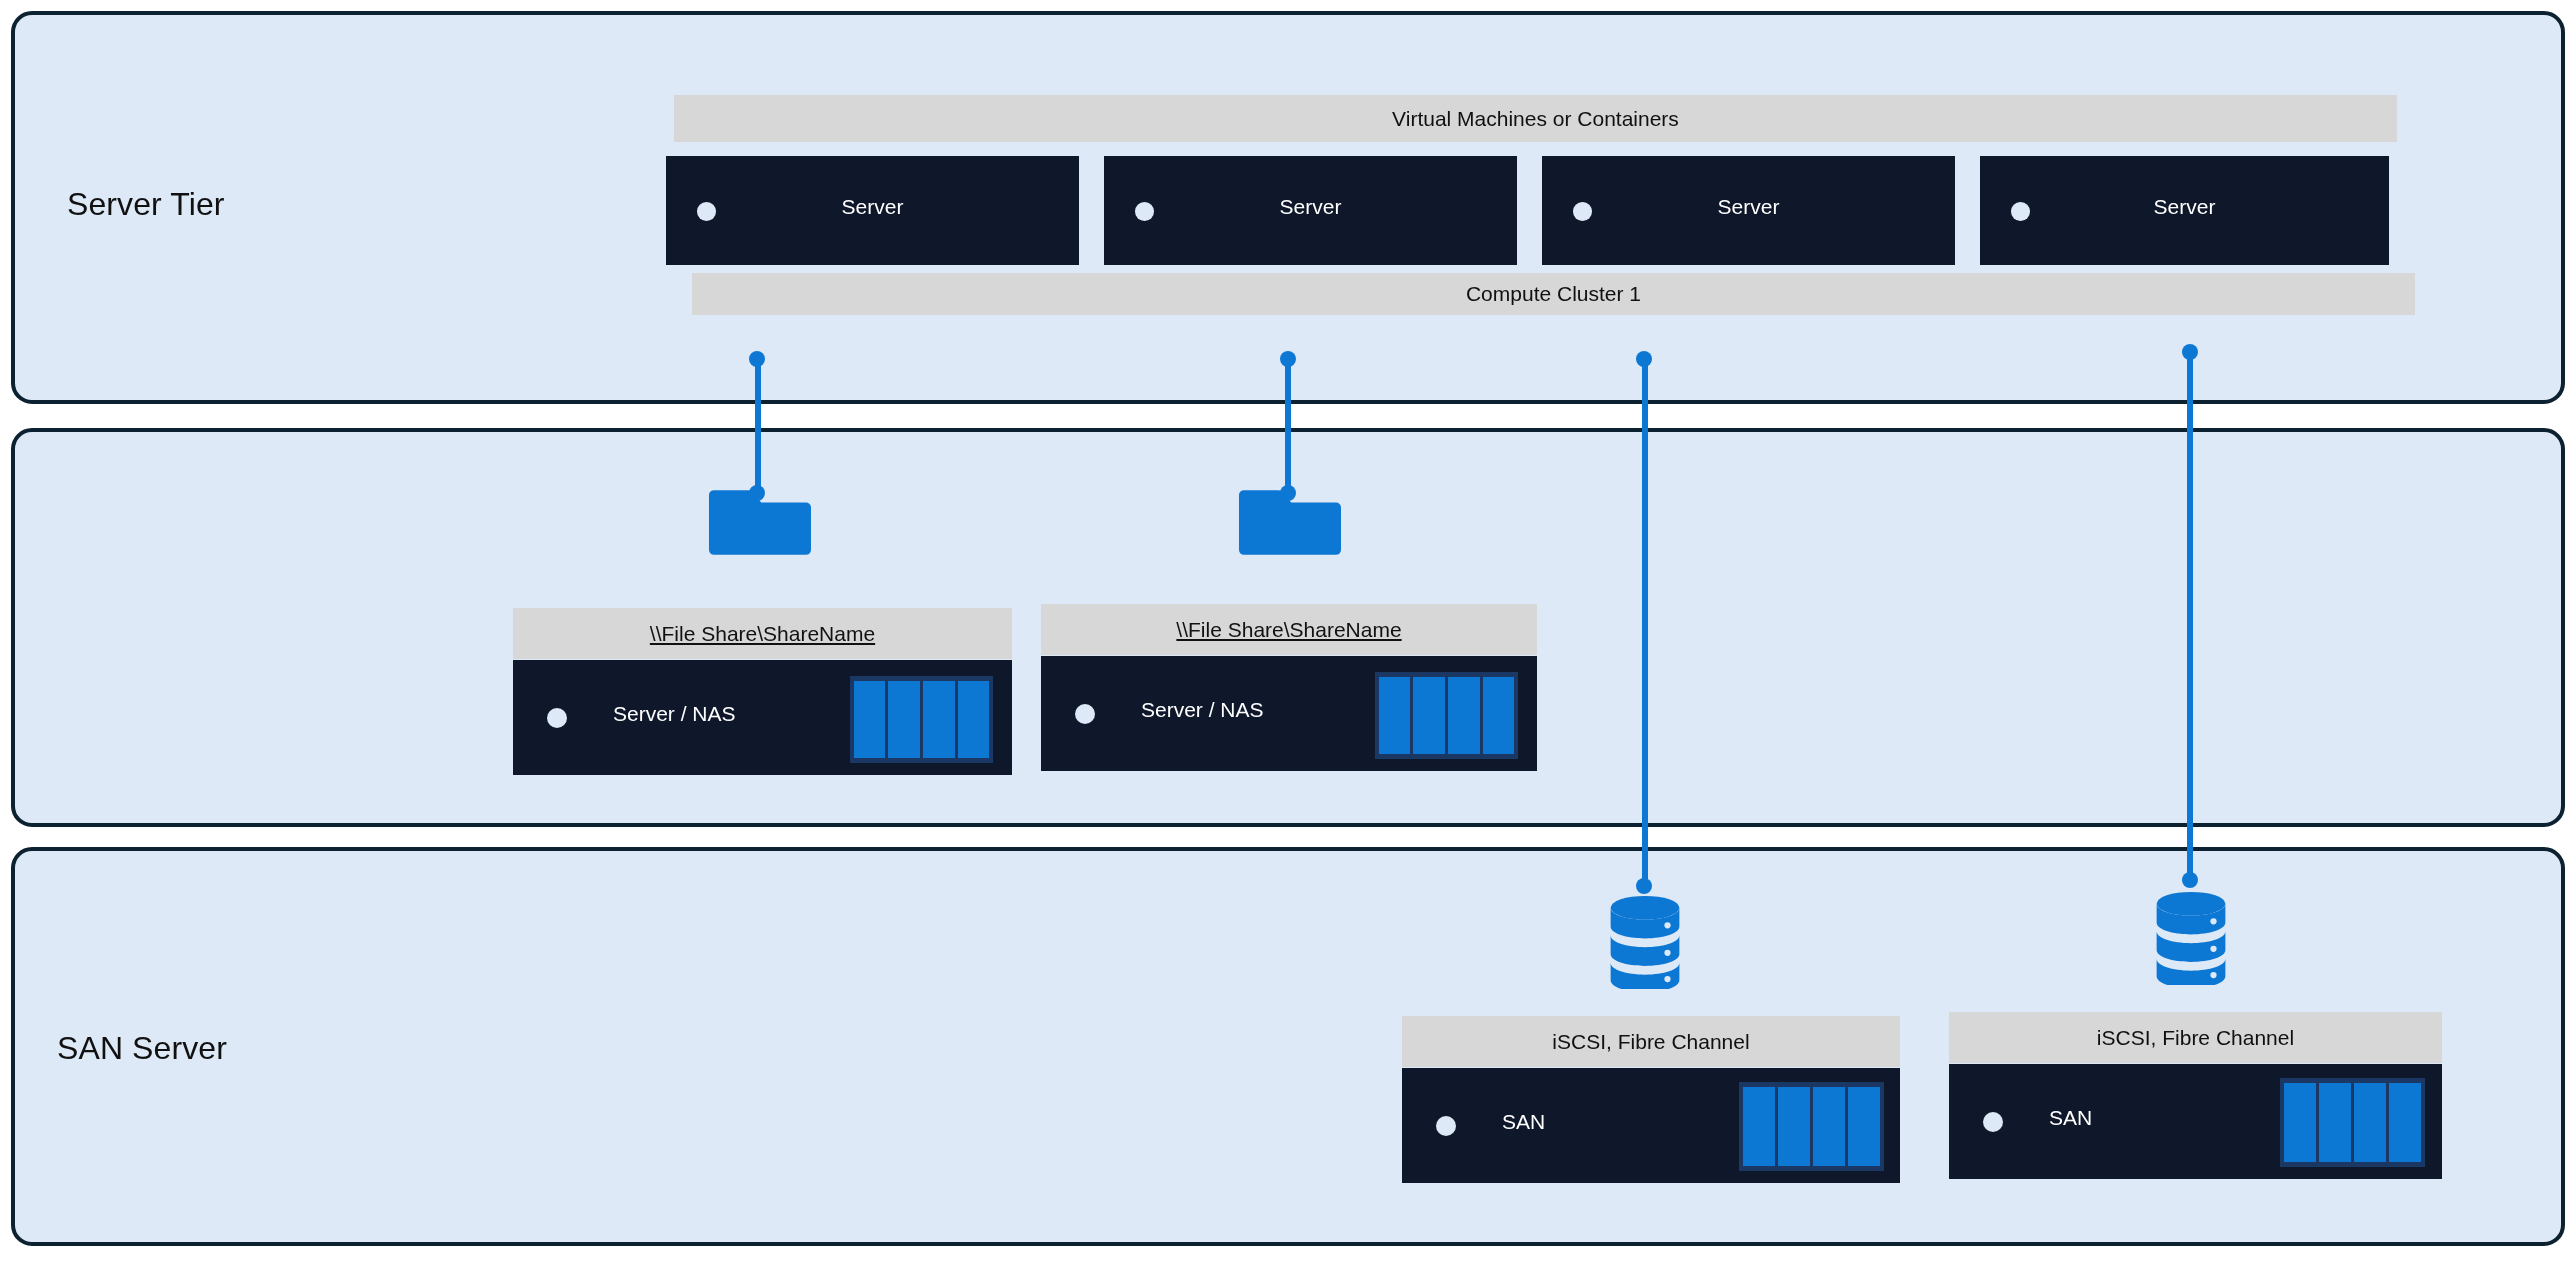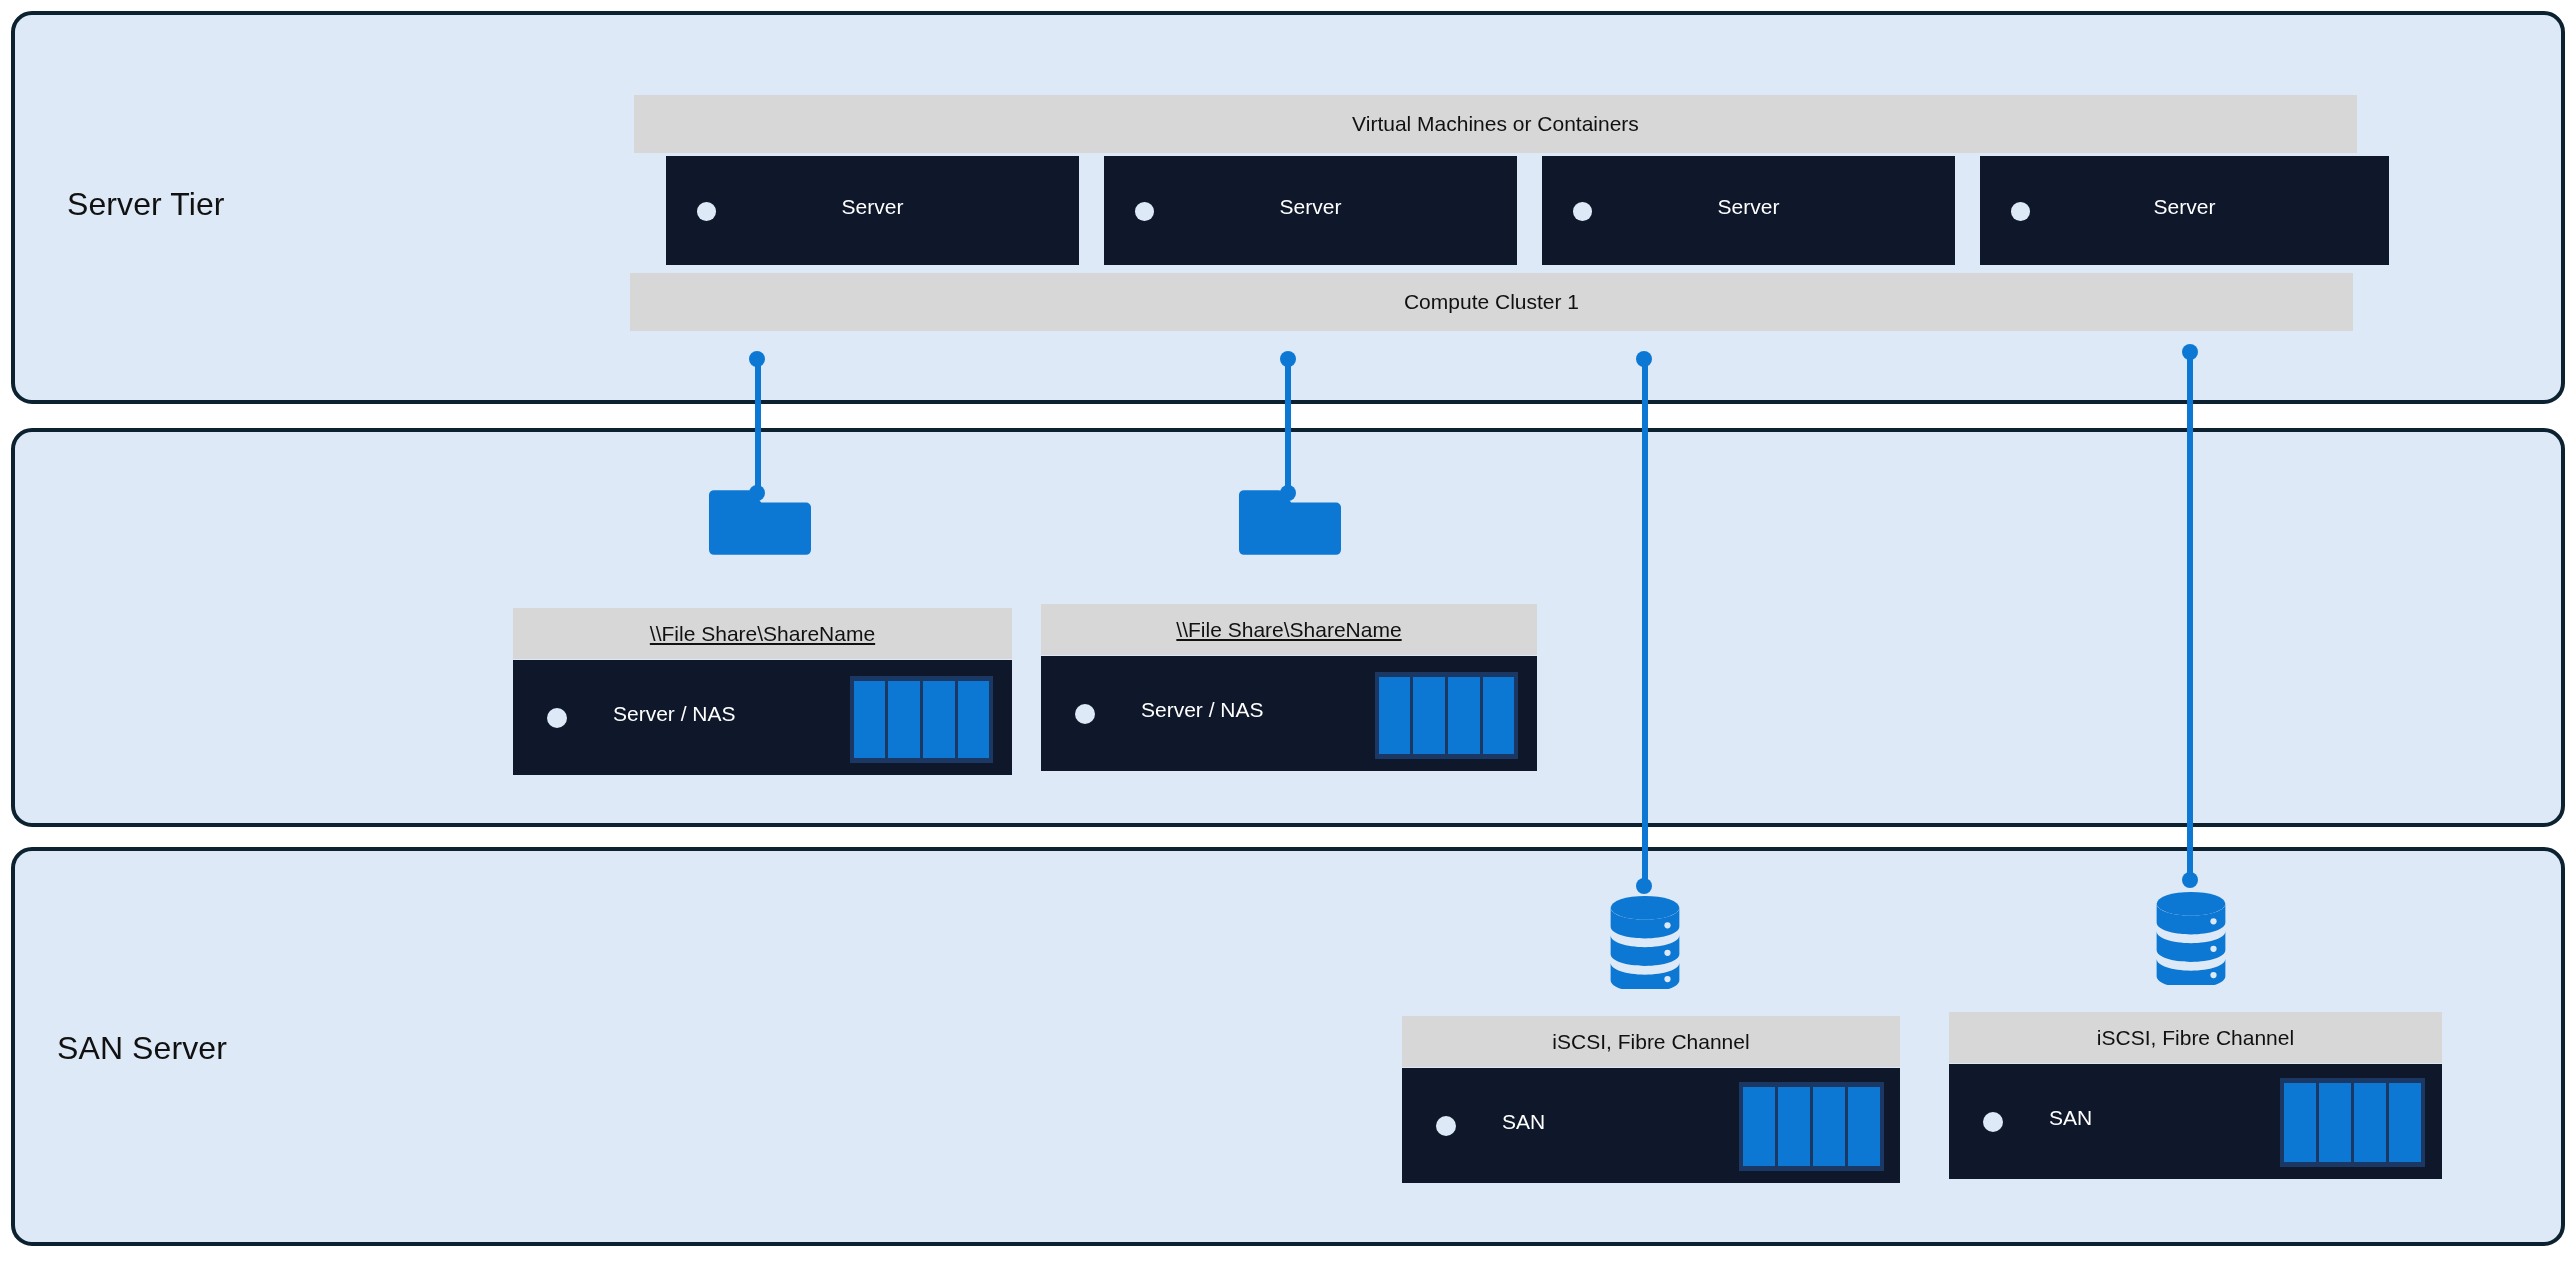--- a/index.html
+++ b/index.html
@@ -111,21 +111,21 @@
 </style>
 </head>
 <body>
 
 <div id="canvas">
 
   <div class="tier" id="tier-compute"></div>
 
   <div class="tier-label" id="label-compute">Server Tier</div>
 
-  <div class="cap-bar" style="left:634px; top:95px; width:1723px; height:58px;">Virtual Machines or Containers</div>
+  <div class="cap-bar" style="left:674px; top:95px; width:1723px; height:47px;">Virtual Machines or Containers</div>
 
   <div class="device" style="left:666px; top:156px; width:413px; height:109px;">
     <span class="led" style="left:31px; top:46px; width:18.7px; height:18.7px;"></span>
     <span class="dev-label" style="left:0; right:0; top:39px; text-align:center;">Server</span>
   </div>
 
   <div class="device" style="left:1104px; top:156px; width:413px; height:109px;">
     <span class="led" style="left:31px; top:46px; width:18.7px; height:18.7px;"></span>
     <span class="dev-label" style="left:0; right:0; top:39px; text-align:center;">Server</span>
   </div>
@@ -133,21 +133,21 @@
   <div class="device" style="left:1542px; top:156px; width:413px; height:109px;">
     <span class="led" style="left:31px; top:46px; width:18.7px; height:18.7px;"></span>
     <span class="dev-label" style="left:0; right:0; top:39px; text-align:center;">Server</span>
   </div>
 
   <div class="device" style="left:1980px; top:156px; width:409px; height:109px;">
     <span class="led" style="left:31px; top:46px; width:18.7px; height:18.7px;"></span>
     <span class="dev-label" style="left:0; right:0; top:39px; text-align:center;">Server</span>
   </div>
 
-  <div class="cap-bar" style="left:630px; top:273px; width:1723px; height:58px;">Compute Cluster 1</div>
+  <div class="cap-bar" style="left:692px; top:273px; width:1723px; height:42px;">Compute Cluster 1</div>
 
   <div class="tier" id="tier-nas"></div>
 
 
   <div class="cap-bar" style="left:513px; top:608px; width:499px; height:51px;">
     <span style="text-decoration:underline;">\\File Share\ShareName</span>
   </div>
   <div class="device" style="left:513px; top:660px; width:499px; height:115px;">
     <span class="led" style="left:34px; top:48px; width:20px; height:20px;"></span>
     <span class="dev-label" style="left:100px; top:42px;">Server / NAS</span>

